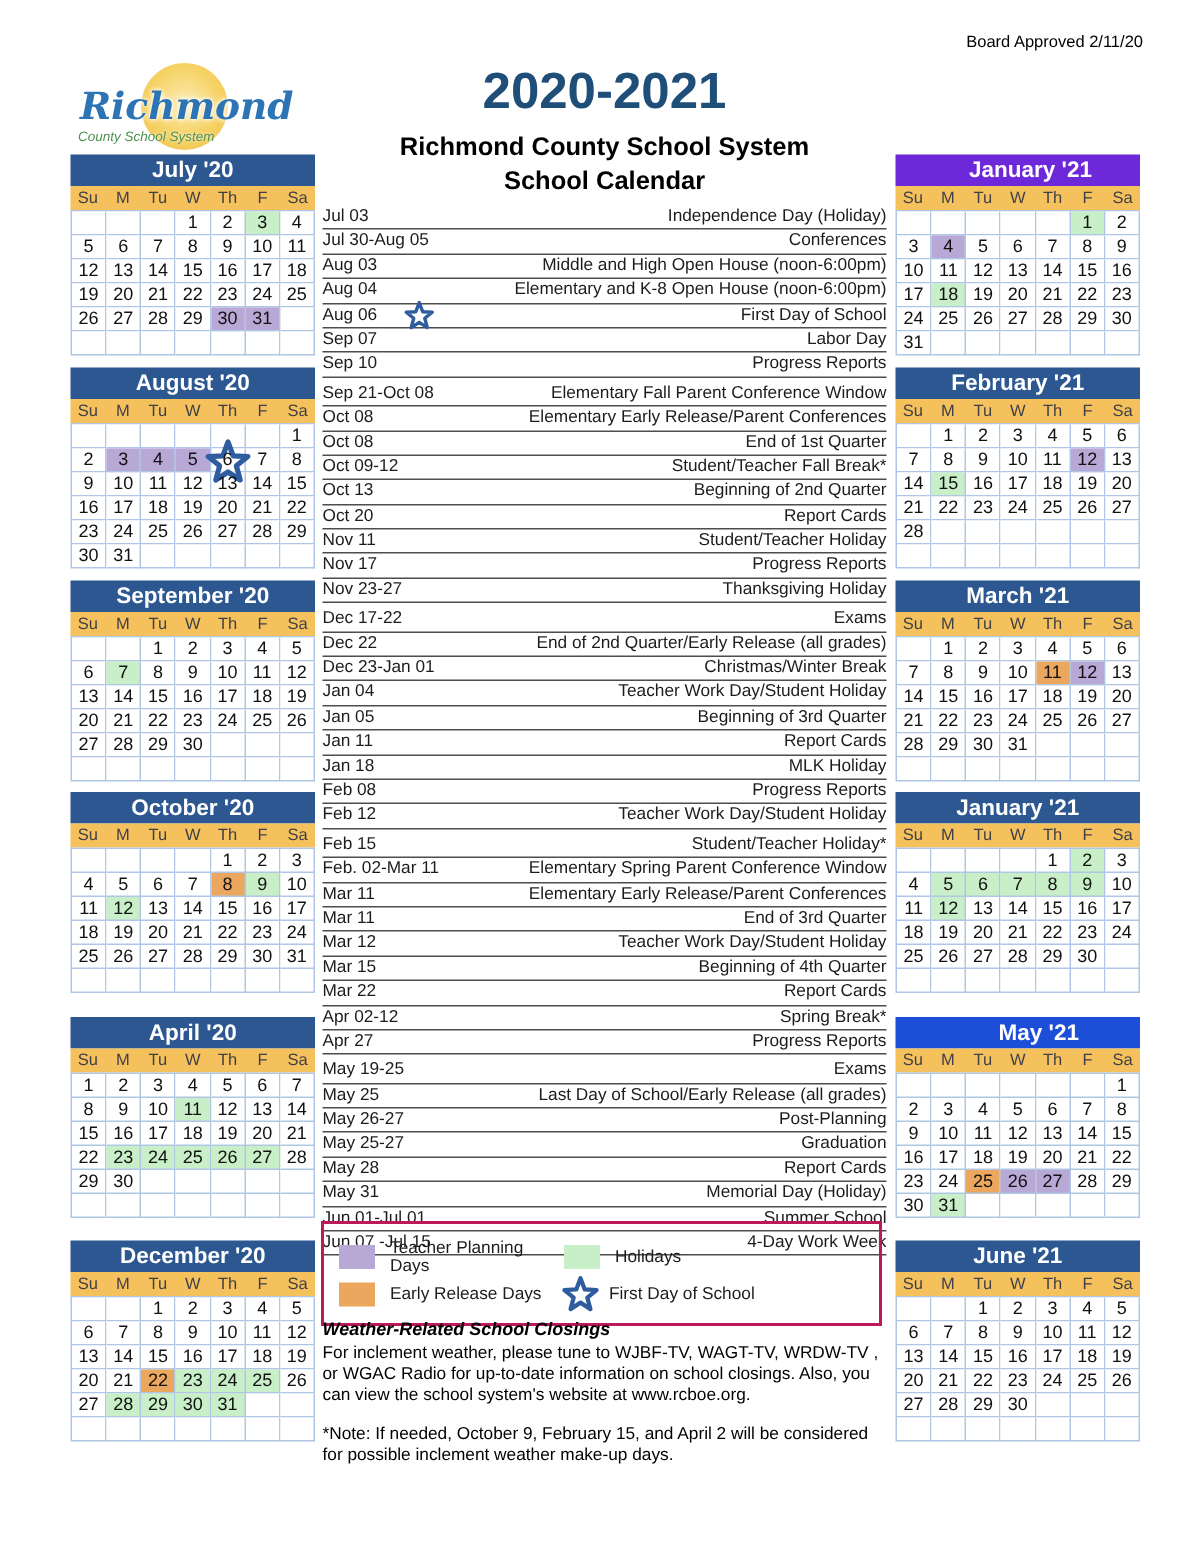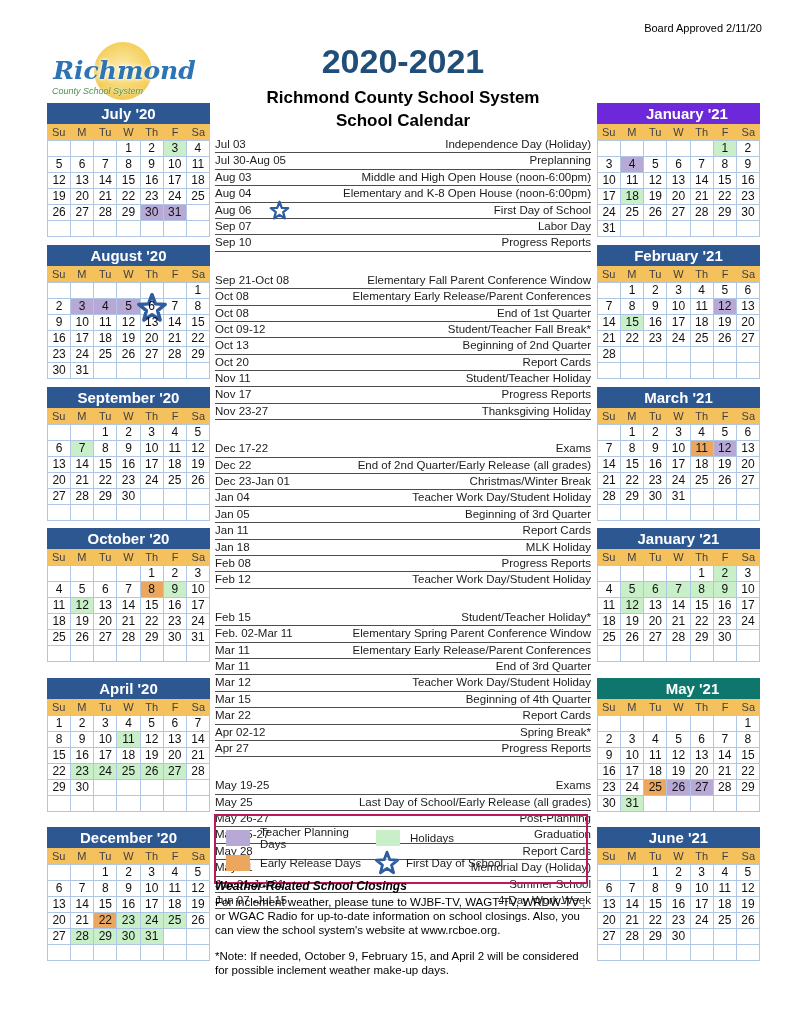--- a/index.html
+++ b/index.html
@@ -36,21 +36,21 @@
     font-size:15px;font-weight:bold;}
   .cal .day-row{display:grid;grid-template-columns:repeat(7,1fr);height:16px;}
   .cal .day-row .dh{font-size:11px;line-height:16px;text-align:center;color:#3F3F46;}
   .cal .grid{display:grid;grid-template-columns:repeat(7,1fr);border-left:1px solid #AFC7E4;border-top:1px solid #AFC7E4;}
   .cal .cell{position:relative;height:15px;border-right:1px solid #AFC7E4;border-bottom:1px solid #AFC7E4;
     background:#fff;text-align:center;font-size:12px;line-height:15px;color:#111;}
   .cal .cell .num{position:relative;z-index:3;}
   .cal .cell svg.star{position:absolute;left:-5px;top:-7px;width:32px;height:32px;z-index:2;overflow:visible;}
   
   #center{position:absolute;left:215px;top:137px;width:376px;height:880px;}
-  .event-group{margin-bottom:21px;}
+  .event-group{margin-bottom:3px;}
   .event-row{position:relative;display:flex;height:15.4px;line-height:15.2px;
     border-bottom:1px solid #4d4d4d;font-size:11.5px;color:#1c1c1c;}
   .event-row .edate{width:92px;flex:none;}
   .event-row .ename{flex:1;padding-left:1px;text-align:right;}
   .event-row svg.star{position:absolute;left:54px;top:-3px;width:21px;height:21px;z-index:2;}
   
   .legend{position:absolute;left:-1px;top:677px;width:374px;border:2px solid #be185d;
     padding:9px 0 7px 10px;box-sizing:border-box;display:grid;
     grid-template-columns:150px 1fr;grid-auto-rows:25px;column-gap:0;}
   .legend-item{position:relative;display:flex;align-items:center;font-size:11.5px;color:#1c1c1c;}
@@ -638,21 +638,21 @@
         <div class="cell"></div>
         <div class="cell"></div>
         <div class="cell"></div>
         <div class="cell"></div>
         <div class="cell"></div>
         <div class="cell"></div>
         <div class="cell"></div>
       </div>
     </div>
     <div class="cal">
-      <div class="cal-title" style="background: #0f766e; padding-left: 28px;">May '21</div>
+      <div class="cal-title" style="background: #1d4ed8; padding-left: 28px;">May '21</div>
       <div class="day-row" style="background: rgb(245, 193, 93);">
         <div class="dh">Su</div>
         <div class="dh">M</div>
         <div class="dh">Tu</div>
         <div class="dh">W</div>
         <div class="dh">Th</div>
         <div class="dh">F</div>
         <div class="dh">Sa</div>
       </div>
       <div class="grid">
@@ -760,21 +760,21 @@
 
 <div id="center">
   <div id="events">
       <div class="event-group">
         <div class="event-row">
           <div class="edate">Jul 03</div>
           <div class="ename">Independence Day (Holiday)</div>
         </div>
         <div class="event-row">
           <div class="edate">Jul 30-Aug 05</div>
-          <div class="ename">Preplanning</div>
+          <div class="ename">Conferences</div>
         </div>
         <div class="event-row">
           <div class="edate">Aug 03</div>
           <div class="ename">Middle and High Open House (noon-6:00pm)</div>
         </div>
         <div class="event-row">
           <div class="edate">Aug 04</div>
           <div class="ename">Elementary and K-8 Open House (noon-6:00pm)</div>
         </div>
         <div class="event-row">

